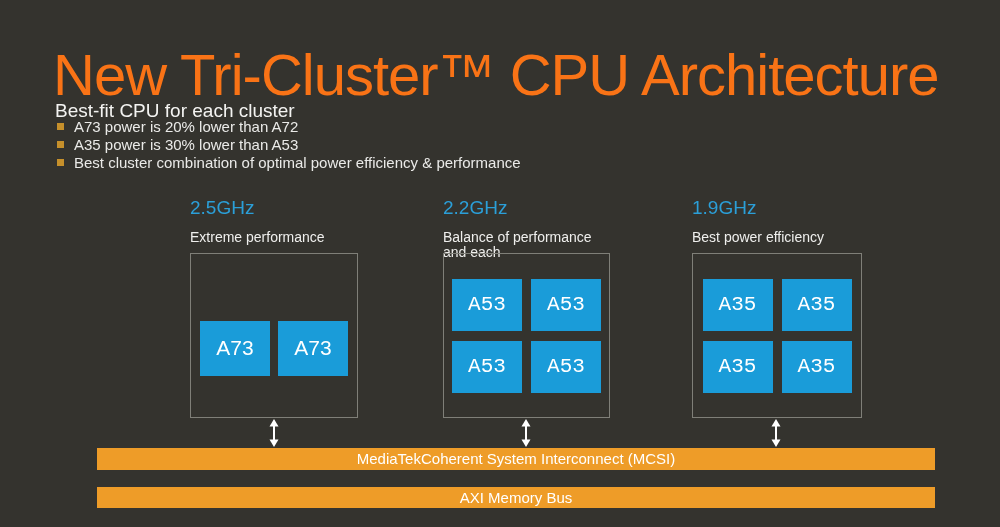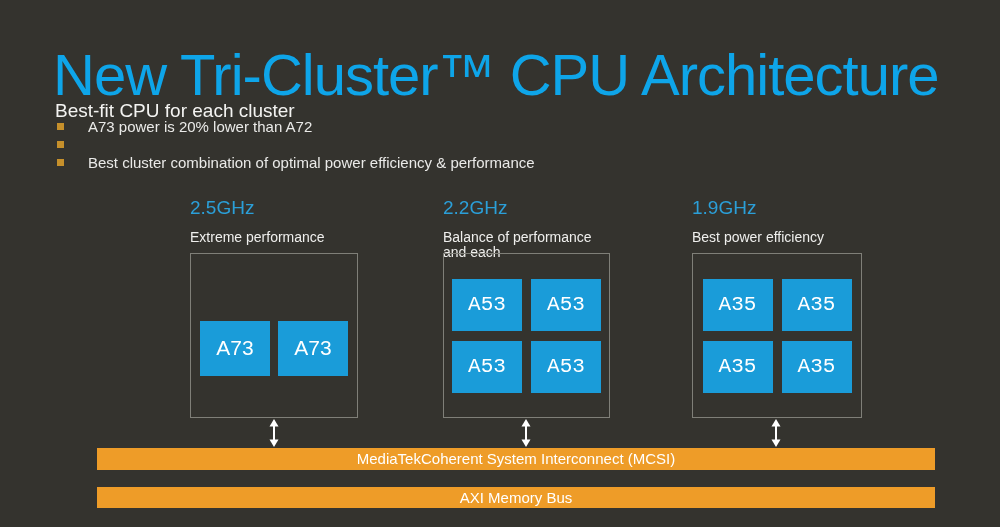--- a/index.html
+++ b/index.html
@@ -7,32 +7,32 @@
     width:1000px;height:527px;
     background:var(--background,#34332E);
     font-family:"Liberation Sans",sans-serif;
     position:relative;overflow:hidden;
   }
   .slide{position:absolute;inset:0;}
 
   .title{
     position:absolute;left:53px;top:2px;
     font-size:58px;font-weight:300;letter-spacing:-1px;
-    color:#0ea5e9;white-space:nowrap;
+    color:#f97316;white-space:nowrap;
   }
   .subtitle{
     position:absolute;left:55px;top:84px;
     font-size:19px;font-weight:400;color:#F4F4F2;
   }
   .bullets{
     position:absolute;left:57px;top:117px;
     margin:0;padding:0;list-style:none;
   }
   .bullets li{
-    display:flex;align-items:center;gap:24px;
+    display:flex;align-items:center;gap:10px;
     height:18px;font-size:15px;color:#EAEAE8;
   }
   .bullet-sq{
     width:7px;height:7px;flex:0 0 auto;
     background:var(--bullet-orange,#C6902B);
   }
 
   .cluster{position:absolute;top:197px;text-align:left;}
   .c1{left:190px;width:168px;}
   .c2{left:443px;width:167px;}
@@ -75,20 +75,21 @@
   <h1 class="title">New Tri-Cluster™ CPU Architecture</h1>
   <h2 class="subtitle">Best-fit CPU for each cluster</h2>
 
   <ul class="bullets">
     <li>
       <span class="bullet-sq"></span>
       <span>A73 power is 20% lower than A72</span>
     </li>
     <li>
       <span class="bullet-sq"></span>
+      <span>A35 power is 30% lower than A53</span>
     </li>
     <li>
       <span class="bullet-sq"></span>
       <span>Best cluster combination of optimal power efficiency &amp; performance</span>
     </li>
   </ul>
 
   <section class="cluster c1">
     <div class="freq">2.5GHz</div>
     <div class="desc">Extreme performance</div>

